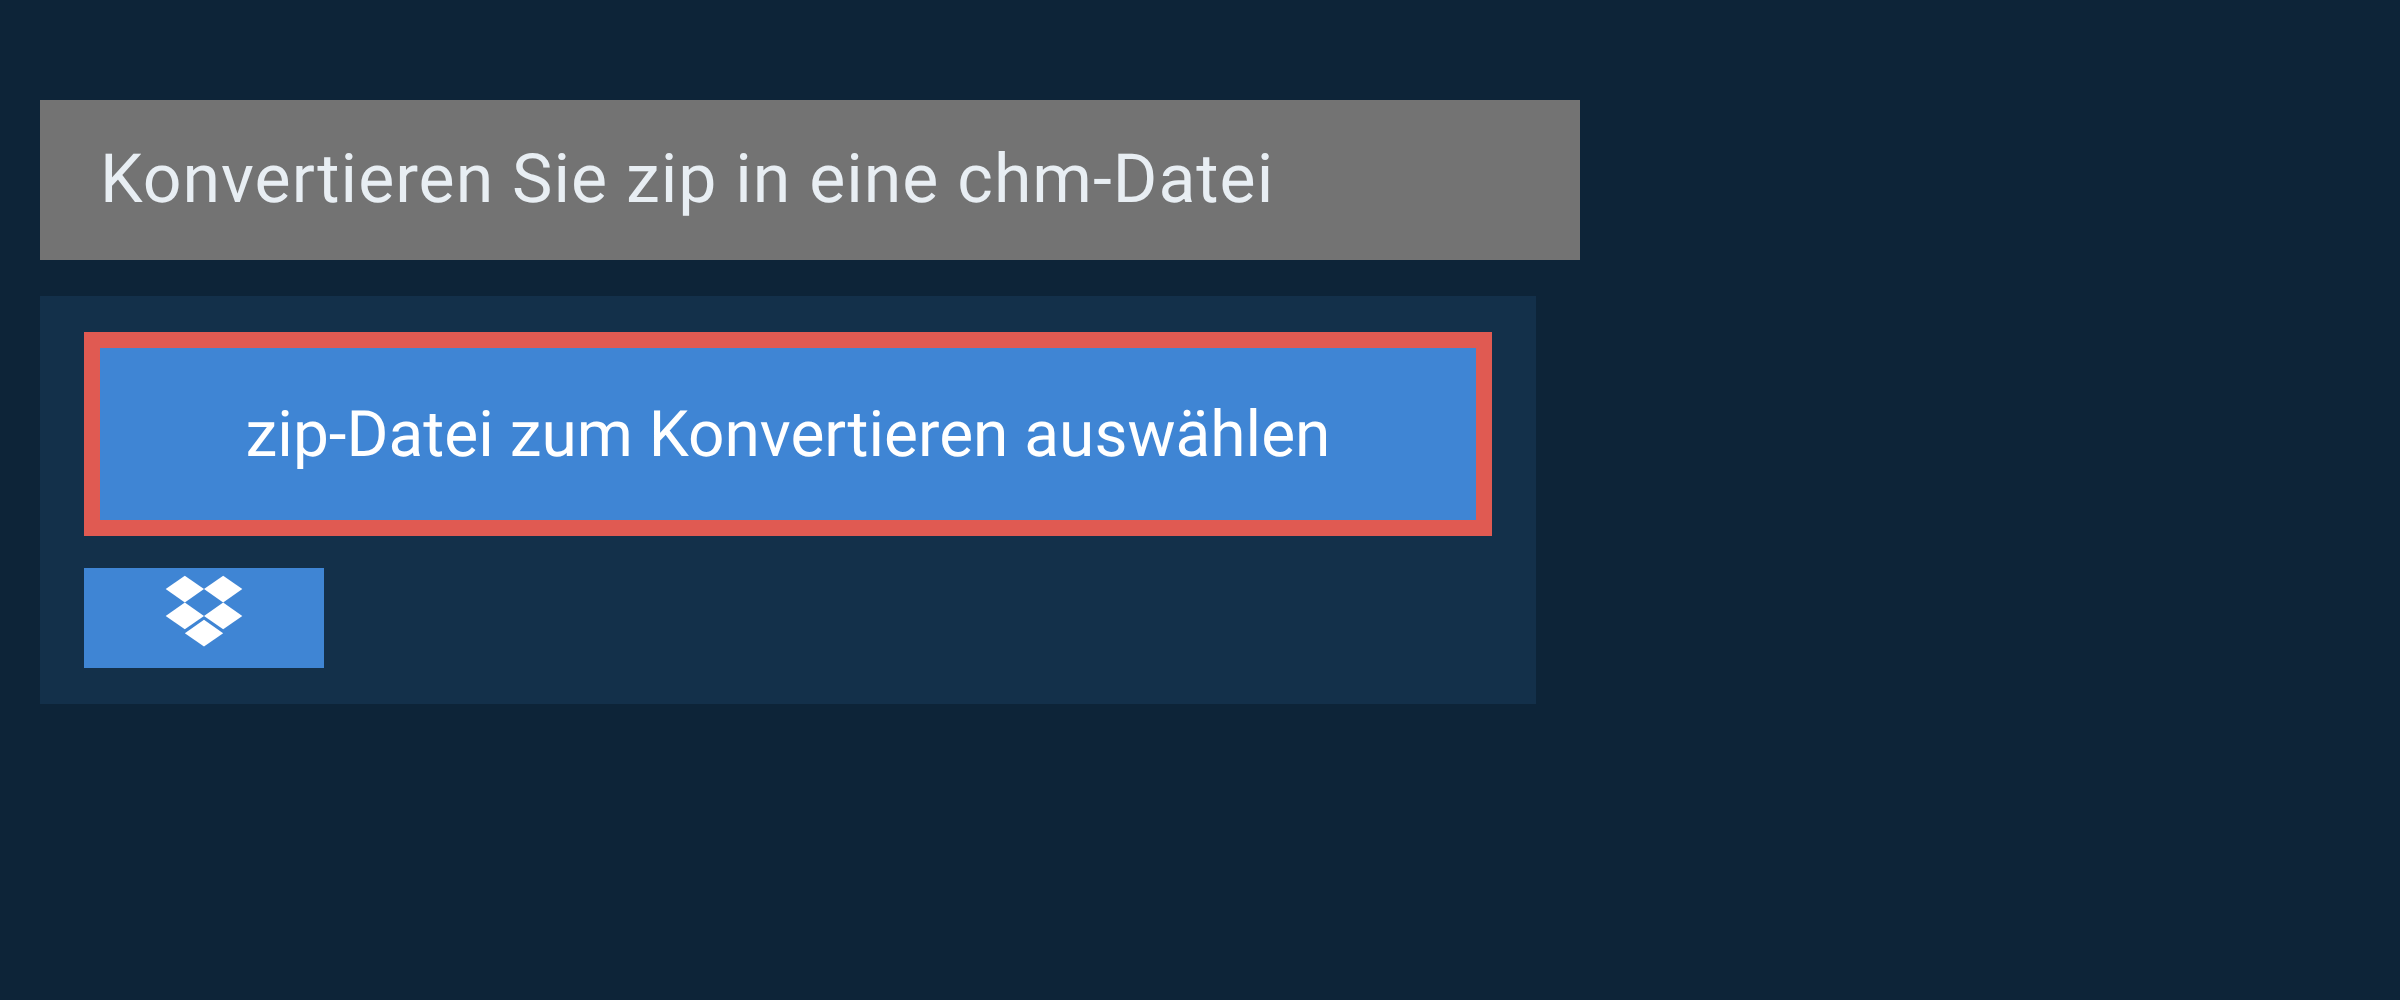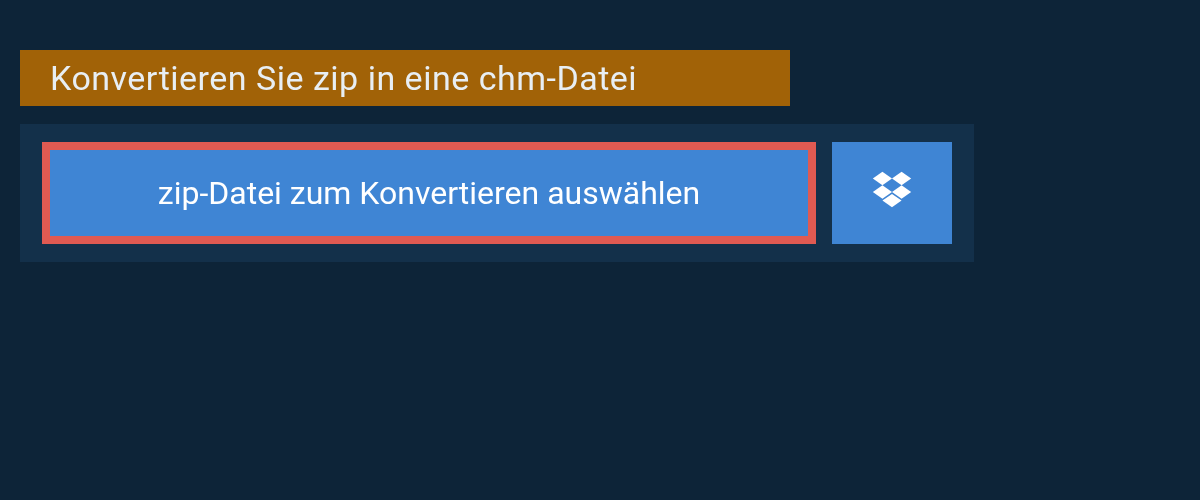--- a/index.html
+++ b/index.html
@@ -8,41 +8,42 @@
       box-sizing: border-box;
     }
     body {
       width: 1200px;
       height: 500px;
       background: #0d2438;
       font-family: -apple-system, BlinkMacSystemFont, "Segoe UI", Roboto, Helvetica, Arial, sans-serif;
       overflow: hidden;
     }
     .header-strip {
-      background: #a16207;
-      padding: 8px 30px;
+      background: #737373;
+      padding: 20px 30px;
       margin-top: 50px;
       margin-left: 20px;
       width: 770px;
     }
     .header-title {
       color: #e8eef3;
       font-size: 34px;
       font-weight: 400;
       letter-spacing: 0.5px;
     }
     .upload-panel {
       background: #13304a;
       margin-left: 20px;
       margin-top: 18px;
       padding: 18px 22px;
-      width: 954px;
+      width: 748px;
       display: flex;
       gap: 16px;
       align-items: stretch;
+      flex-direction: column;
     }
     .select-file-button {
       flex: 1;
       background: #3f85d4;
       border: 8px solid #e05a52;
       color: #ffffff;
       font-size: 32px;
       font-weight: 400;
       padding: 24px 20px;
       text-align: center;

